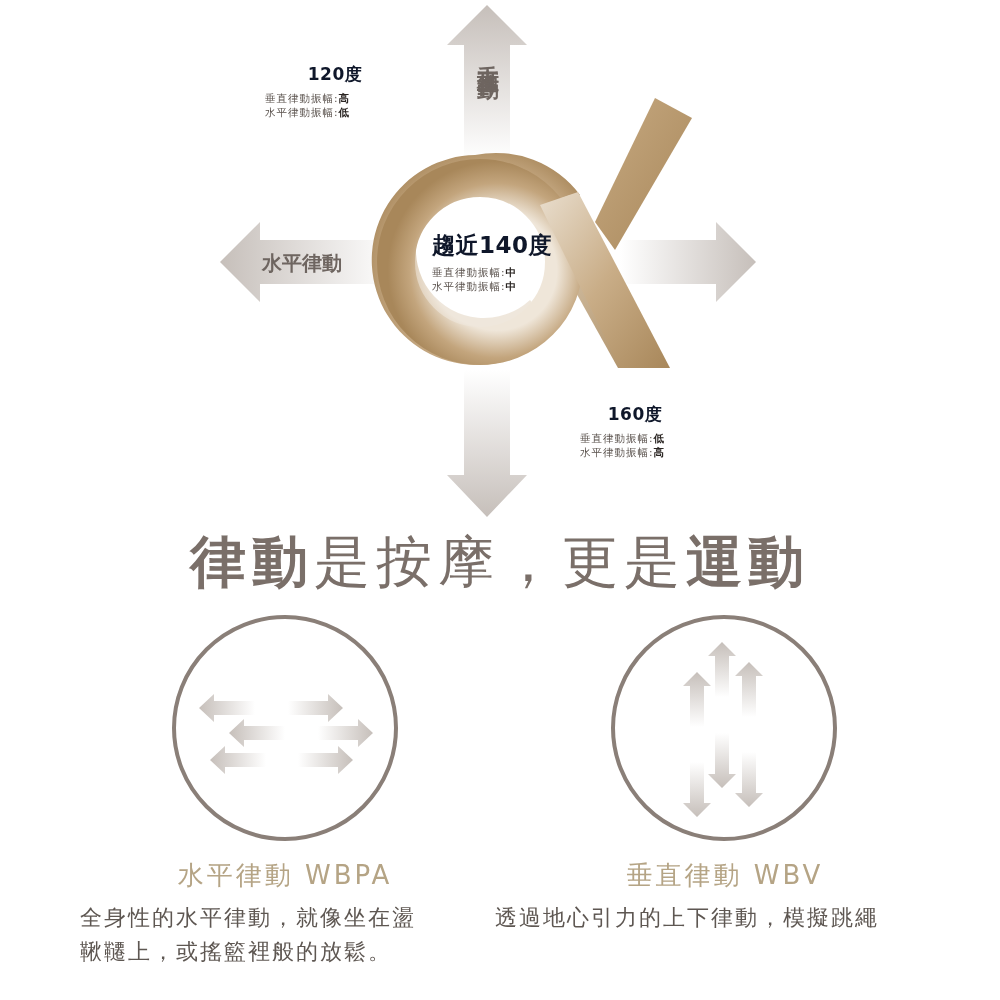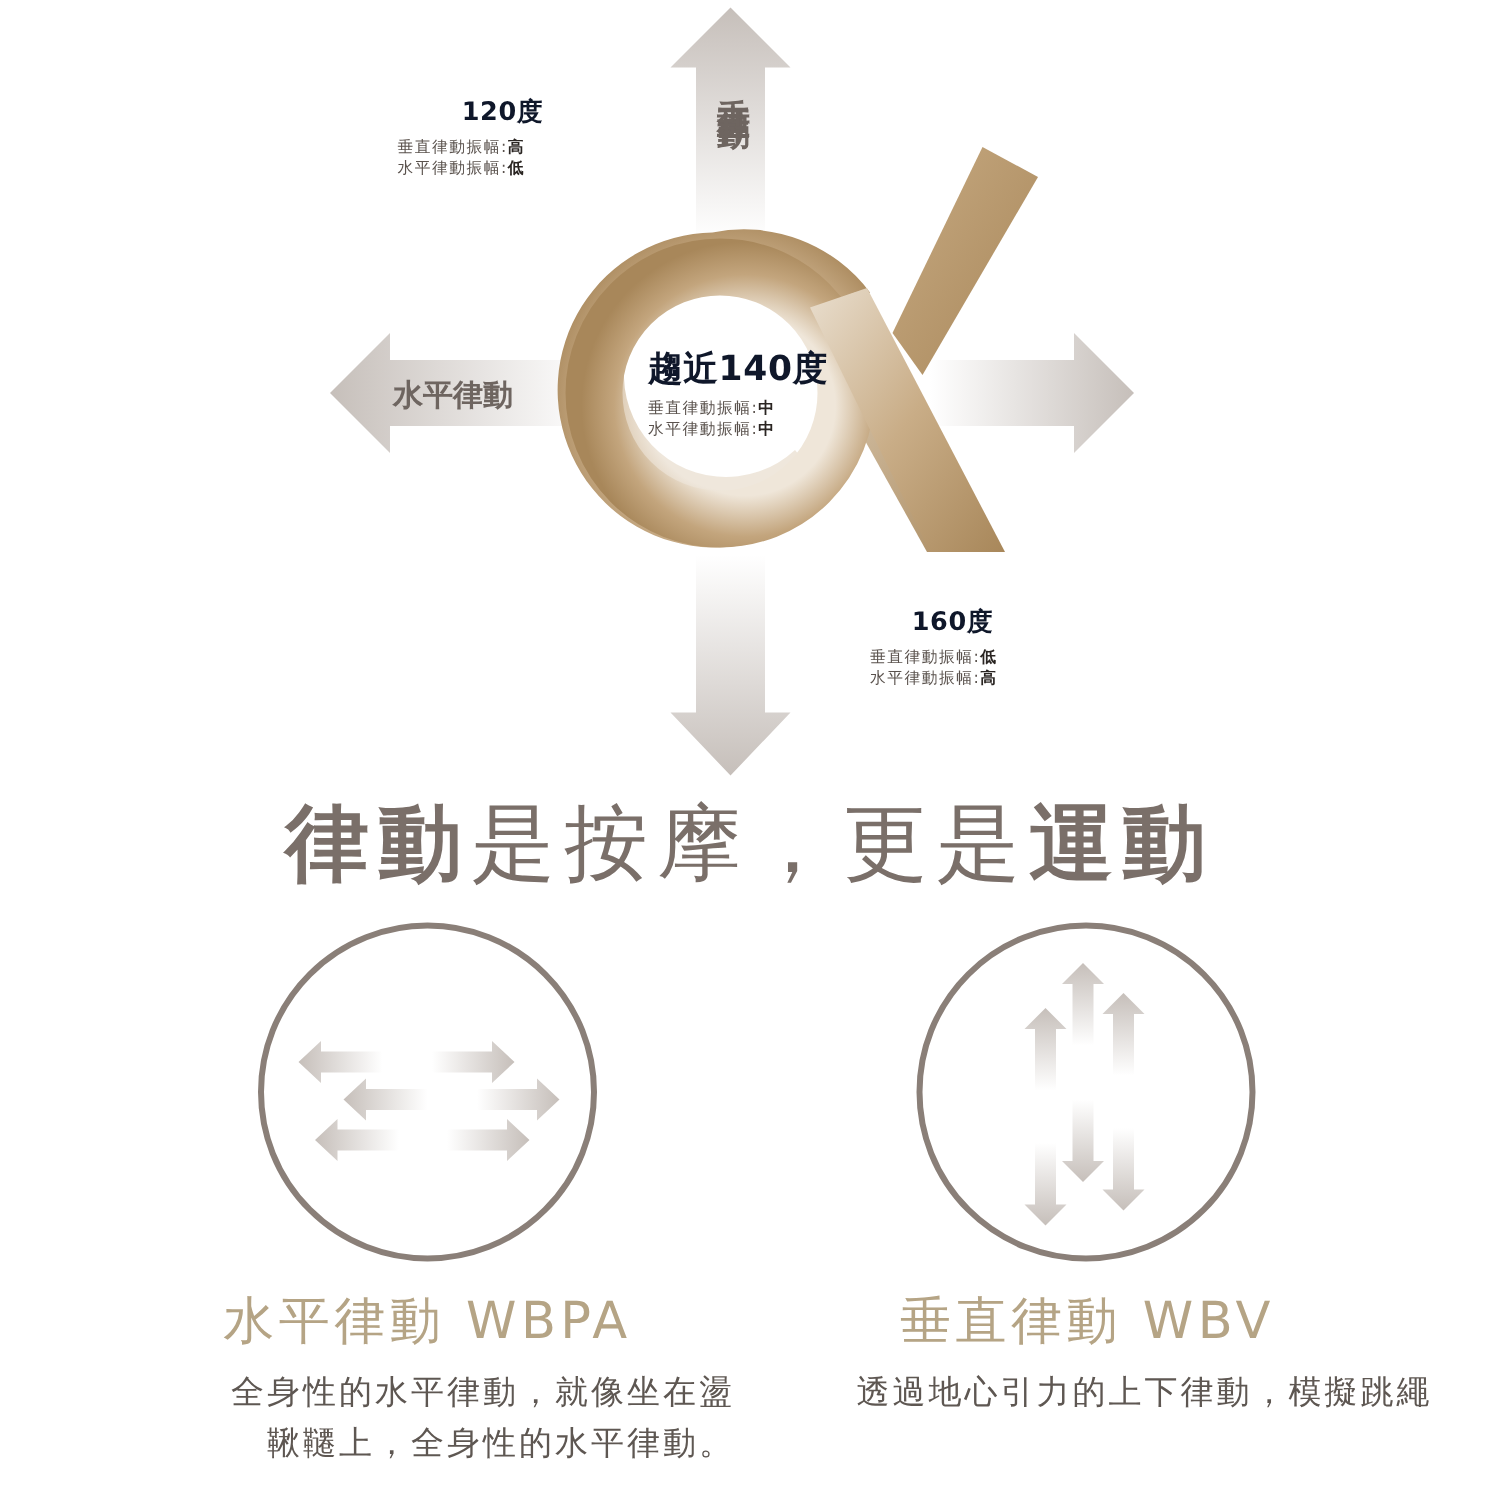--- a/index.html
+++ b/index.html
@@ -11,22 +11,22 @@
   .angle-title { color: #0f172a; font-weight: bold; font-size: 17px; letter-spacing: 0.5px; }
   .spec-line { font-size: 10.5px; color: #5a524d; letter-spacing: 1px; line-height: 14px; white-space: nowrap; }
   .spec-val { font-weight: bold; color: #2a2522; }
 
   .arrow-label { color: #6e6560; font-size: 20px; font-weight: bold; }
   .vert-label { color: #6e6560; font-size: 22px; font-weight: bold; writing-mode: vertical-rl; letter-spacing: 4px; }
 
   .headline { color: #7a6f69; font-size: 56px; letter-spacing: 6px; white-space: nowrap; text-align: center; }
   .headline .bold { font-weight: bold; }
 
-  .mode-title { color: #b5a485; font-size: 34px; letter-spacing: 3px; white-space: nowrap; text-align: center; }
-  .mode-desc { color: #5e5752; font-size: 22px; letter-spacing: 2px; line-height: 34px; text-align: right; white-space: nowrap; }
+  .mode-title { color: #b5a485; font-size: 26px; letter-spacing: 3px; white-space: nowrap; text-align: center; }
+  .mode-desc { color: #5e5752; font-size: 22px; letter-spacing: 2px; line-height: 34px; text-align: left; white-space: nowrap; }
 </style>
 </head>
 <body>
 
 <svg width="1000" height="1000">
   <defs>
     <linearGradient id="gUp" x1="0" y1="0" x2="0" y2="1">
       <stop offset="0" stop-color="#c6bfba"></stop>
       <stop offset="1" stop-color="#ffffff"></stop>
     </linearGradient>
@@ -167,19 +167,19 @@
   </div>
 </div>
 
 <div class="abs headline" style="left:190px; top:525px;">
   <span class="bold">律動</span><span>是按摩，更是</span><span class="bold">運動</span>
 </div>
 
 <div class="abs" style="left:80px; top:858px; width:410px;">
   <div class="mode-title">水平律動 WBPA</div>
   <div class="mode-desc" style="margin-top:8px;">全身性的水平律動，就像坐在盪</div>
-  <div class="mode-desc">鞦韆上，全身性的水平律動。</div>
+  <div class="mode-desc">鞦韆上，或搖籃裡般的放鬆。</div>
 </div>
 
 <div class="abs" style="left:495px; top:858px; width:460px;">
   <div class="mode-title">垂直律動 WBV</div>
   <div class="mode-desc" style="margin-top:8px;">透過地心引力的上下律動，模擬跳繩</div>
 </div>
 
 </body></html>

